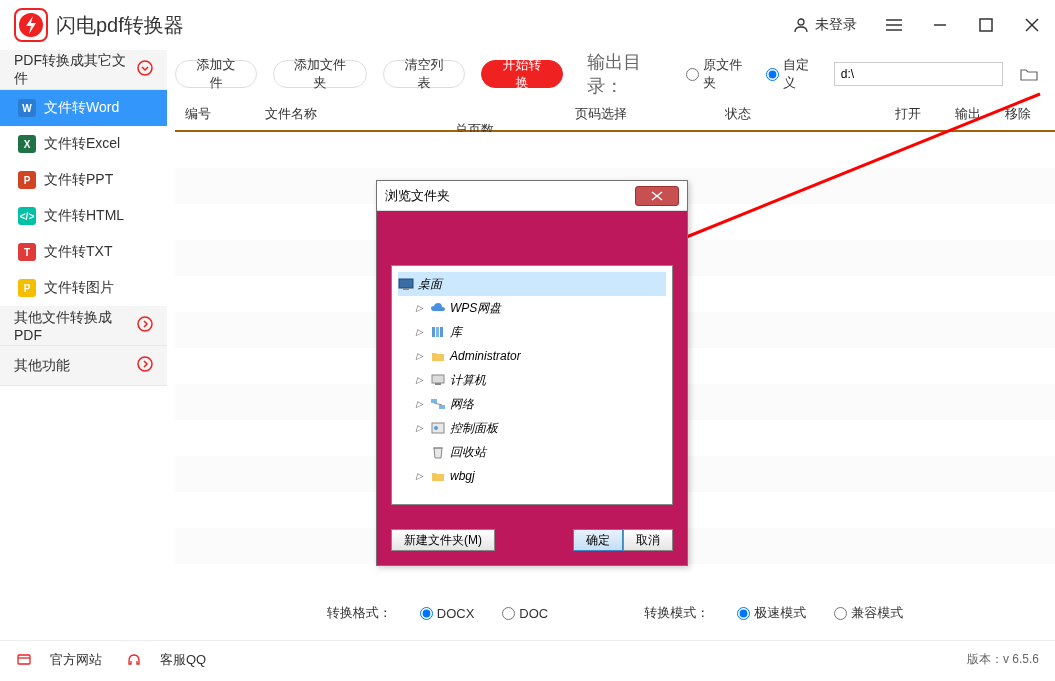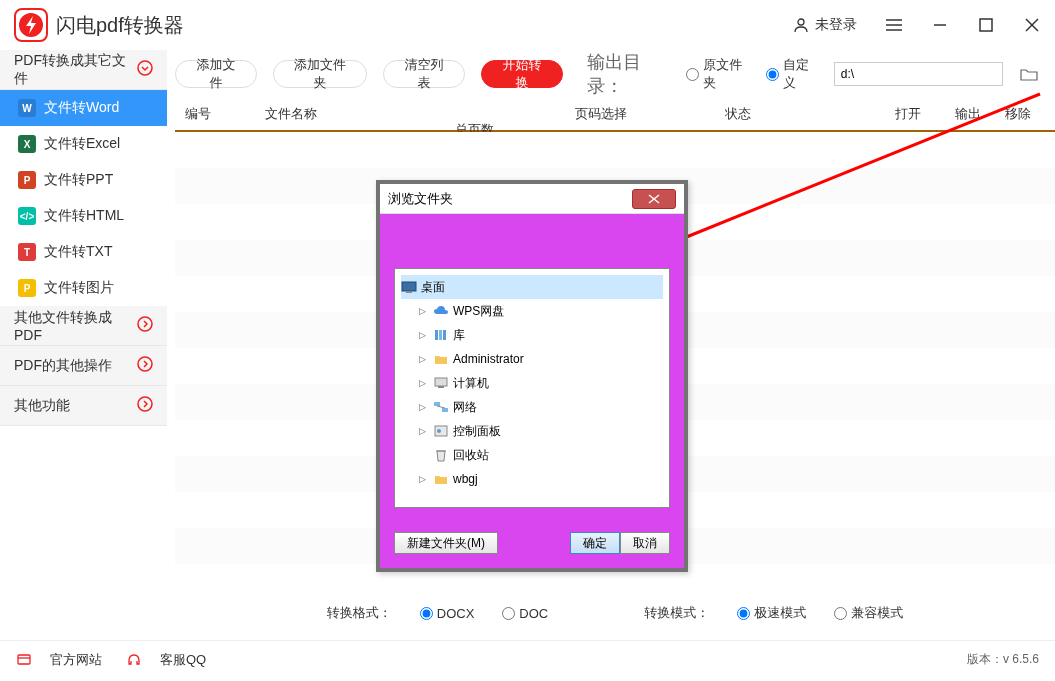--- a/index.html
+++ b/index.html
@@ -56,25 +56,25 @@
 
 
 .bottombar { height: 54px; display: flex; align-items: center; justify-content: center; gap: 28px; font-size: 13px; color: #333; }
 
 
 .footer { height: 38px; border-top: 1px solid #eee; display: flex; align-items: center; padding: 0 16px; font-size: 13px; color: #333; gap: 24px; }
 .footer .link { display: flex; align-items: center; gap: 18px; cursor: pointer; }
 .version { margin-left: auto; font-size: 12px; color: #666; }
 
 
-.dialog { position: absolute; left: 376px; top: 180px; width: 312px; background: #d946ef; border: 4px solid #737373; box-shadow: 2px 2px 6px rgba(0,0,0,0.2); }
+.dialog { position: absolute; left: 376px; top: 180px; width: 312px; background: #be185d; border: 1px solid #737373; box-shadow: 2px 2px 6px rgba(0,0,0,0.2); }
 .dlg-title { height: 30px; background: #fff; display: flex; align-items: center; padding: 0 8px; font-size: 13px; border-bottom: 1px solid #ddd; }
 .dlg-close { margin-left: auto; width: 44px; height: 20px; background: #c75050; border: 1px solid #a03030; border-radius: 3px; display: flex; align-items: center; justify-content: center; cursor: pointer; }
 .dlg-body { padding: 14px; }
-.tree-box { background: #fff; border: 1px solid #888; padding: 6px; font-size: 12px; height: 240px; }
+.tree-box { background: #fff; border: 1px solid #888; padding: 6px; font-size: 12px; height: 240px; font-style: italic; }
 .tree-item { height: 24px; display: flex; align-items: center; gap: 4px; }
 .tree-item.sel { background: #cce8ff; }
 .tree-indent { width: 14px; }
 .tri { font-size: 9px; color: #666; width: 10px; }
 .tico { width: 16px; height: 14px; display: inline-flex; align-items: center; justify-content: center; }
 .dlg-foot { display: flex; gap: 0; padding: 10px 14px 14px; justify-content: flex-start; }
 .dlg-btn { height: 22px; padding: 0 12px; font-size: 12px; border: 1px solid #888; background: linear-gradient(#fff,#e5e5e5); cursor: pointer; }
 .dlg-btn.ok { border-color: #3a8ac8; background: linear-gradient(#e8f2fb,#c5dff5); margin-left: auto; }
 
 
@@ -154,27 +154,20 @@
     <div class="side-item">
         <span class="file-icon fi-txt">T</span>
         <span>文件转TXT</span>
       </div>
     <div class="side-item">
         <span class="file-icon fi-img">P</span>
         <span>文件转图片</span>
       </div>
     <div class="side-group">
       <span>其他文件转换成PDF</span>
-      <span class="chev chev-red"><svg width="16" height="16" viewBox="0 0 16 16">
-            <circle cx="8" cy="8" r="7" fill="none" stroke="#ef2121" stroke-width="1.5"></circle>
-            <path d="M7 5 L10 8 L7 11" fill="none" stroke="#ef2121" stroke-width="1.5"></path>
-          </svg></span>
-    </div>
-    <div class="side-group">
-      <span>PDF的其他操作</span>
       <span class="chev chev-red"><svg width="16" height="16" viewBox="0 0 16 16">
             <circle cx="8" cy="8" r="7" fill="none" stroke="#ef2121" stroke-width="1.5"></circle>
             <path d="M7 5 L10 8 L7 11" fill="none" stroke="#ef2121" stroke-width="1.5"></path>
           </svg></span>
     </div>
     <div class="side-group">
       <span>其他功能</span>
       <span class="chev chev-red"><svg width="16" height="16" viewBox="0 0 16 16">
             <circle cx="8" cy="8" r="7" fill="none" stroke="#ef2121" stroke-width="1.5"></circle>
             <path d="M7 5 L10 8 L7 11" fill="none" stroke="#ef2121" stroke-width="1.5"></path>

